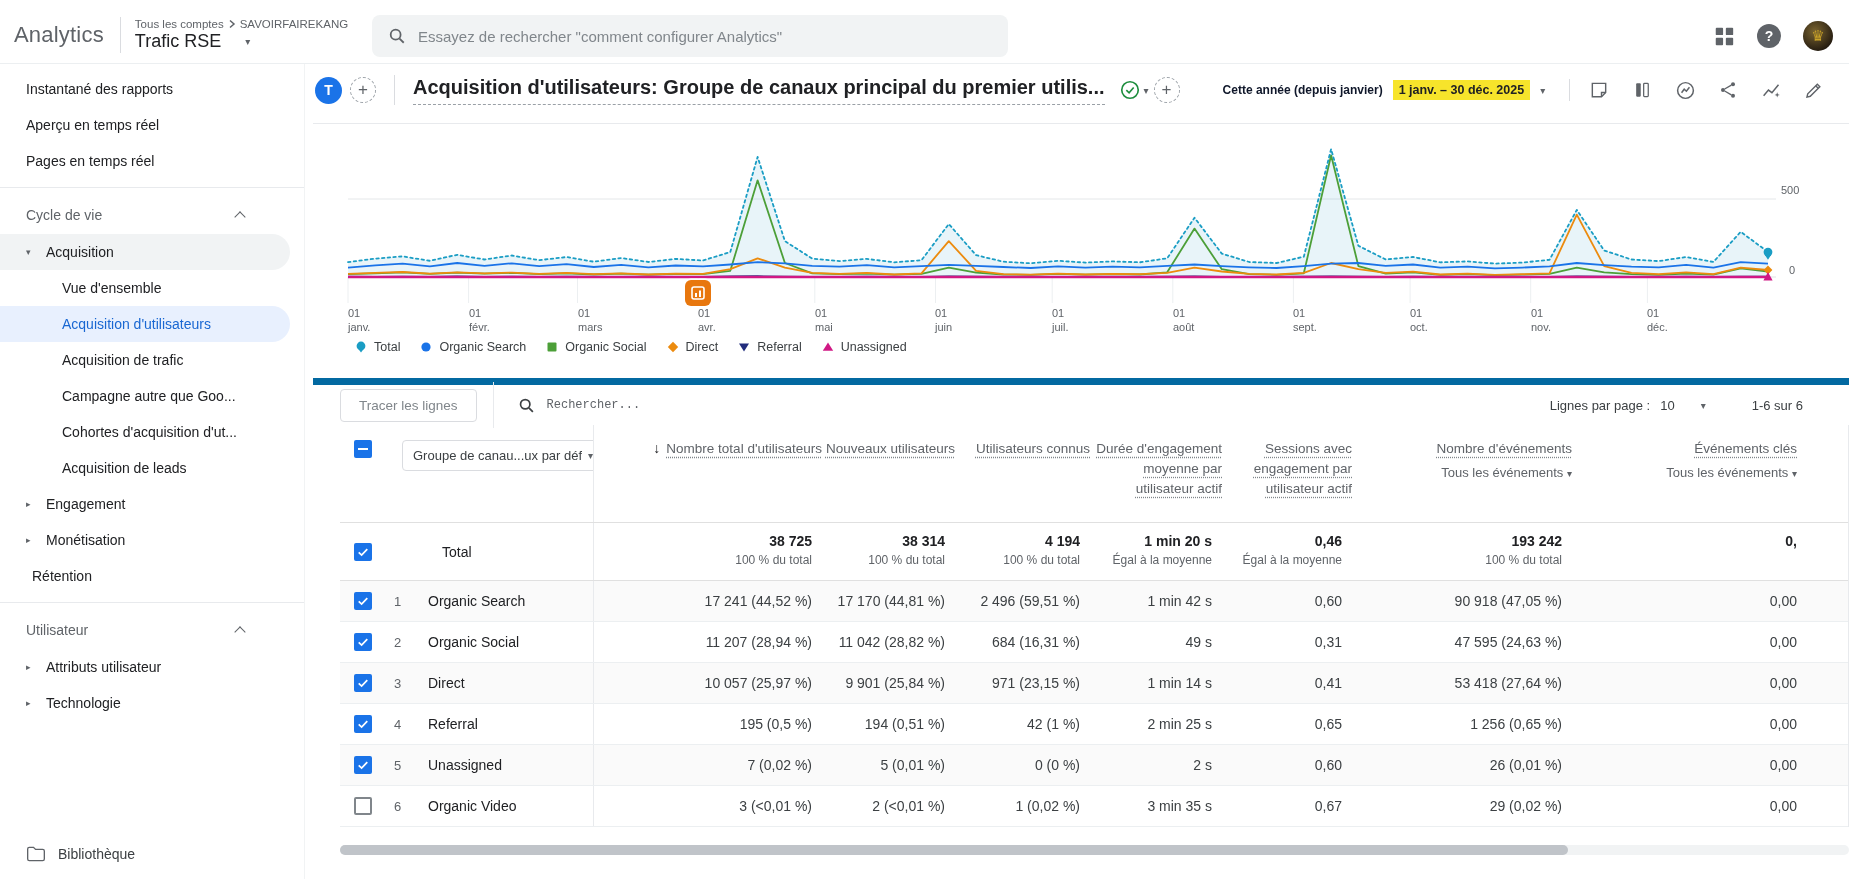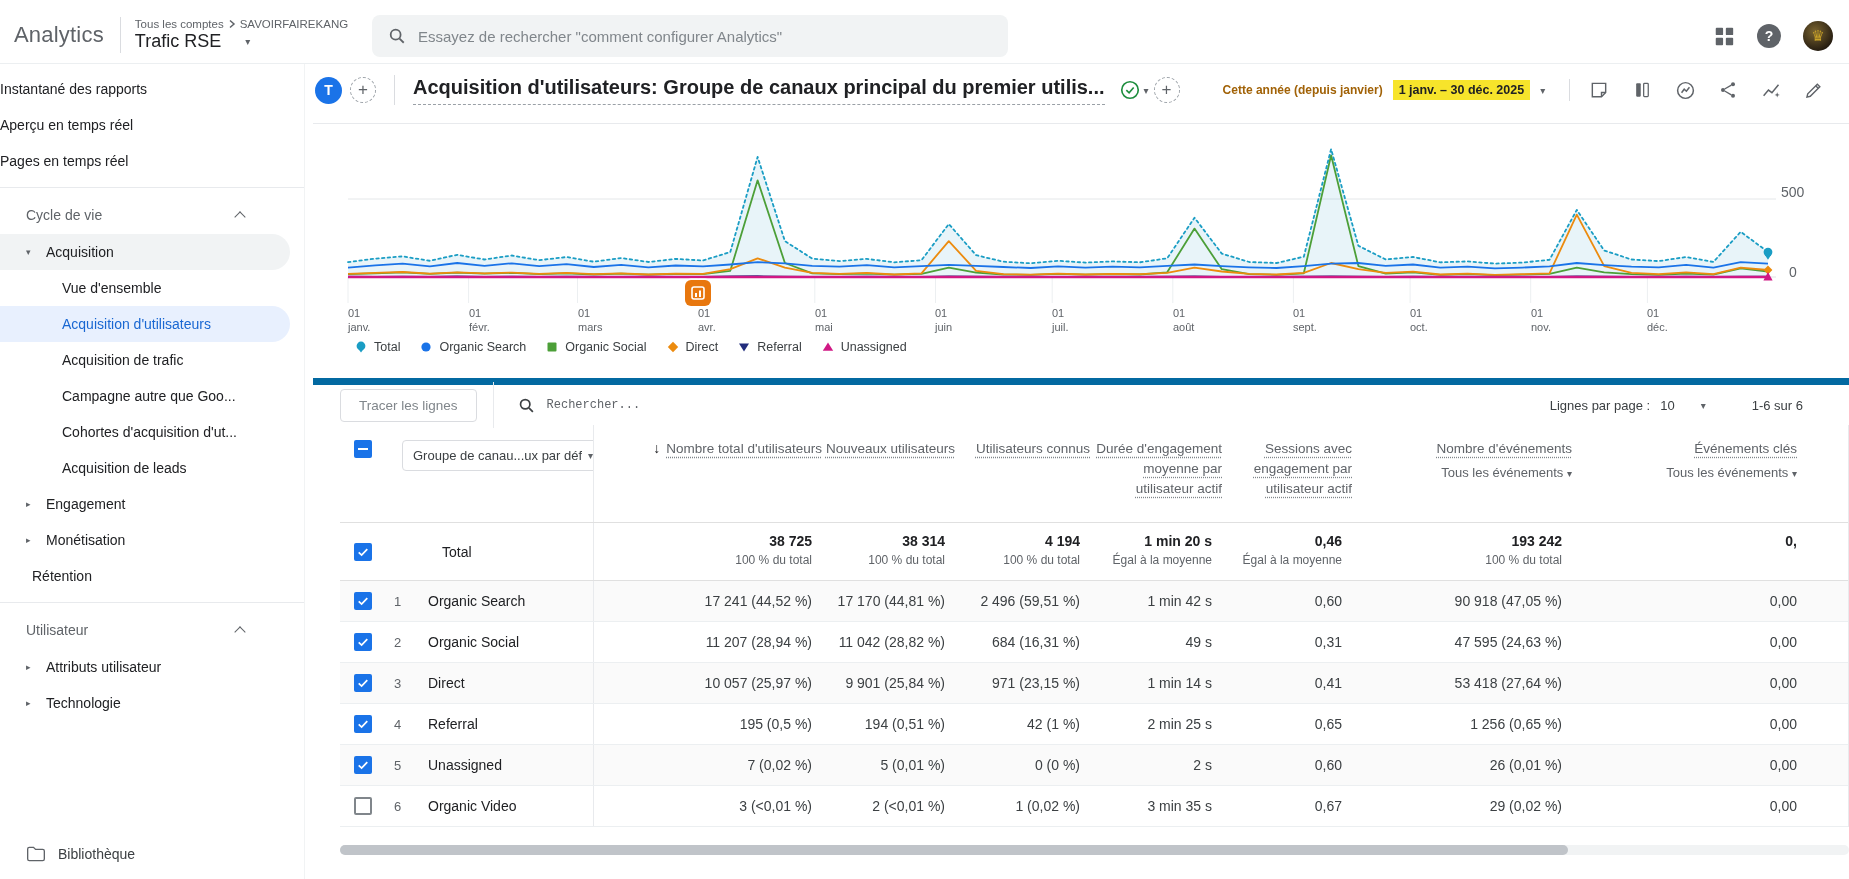--- a/index.html
+++ b/index.html
@@ -26,21 +26,21 @@
     font-weight:bold; display:flex; align-items:center; justify-content:center; }
   .avatar { width:30px; height:30px; border-radius:50%;
     background:radial-gradient(circle at 40% 35%, #7a6430, #241b10 75%);
     display:flex; align-items:center; justify-content:center; color:#c9a227; font-size:15px; }
 
   
   .sidebar { position:absolute; top:57px; left:0; width:305px; height:822px; background:#fff;
     border-right:1px solid #f1f3f4; padding-top:14px; }
   .side-item, .side-parent, .side-sub { height:36px; display:flex; align-items:center;
     font-size:14px; color:#202124; cursor:pointer; position:relative; }
-  .side-item { }
+  .side-item { padding-left:26px; }
   .side-parent { padding-left:26px; gap:10px; }
   .side-parent .tri { font-size:9px; color:#5f6368; width:10px; }
   .side-parent.expanded { background:#f1f3f4; border-radius:0 20px 20px 0; margin-right:14px; }
   .side-sub { padding-left:62px; margin-right:14px; }
   .side-sub.selected { background:#e8f0fe; color:#1967d2; border-radius:0 20px 20px 0; }
   .side-plain { padding-left:32px; }
   .side-divider { height:1px; background:#e8eaed; margin:8px 0 8px 0; }
   .side-header { height:38px; display:flex; align-items:center; justify-content:space-between;
     padding:0 60px 0 26px; font-size:14px; color:#5f6368; }
   .chev-up { width:8px; height:8px; border-right:1.6px solid #5f6368; border-bottom:1.6px solid #5f6368;
@@ -55,30 +55,30 @@
     align-items:center; padding:0 26px 0 10px; }
   .t-circle { width:27px; height:27px; border-radius:50%; background:#1a73e8; color:#fff; font-size:14px;
     font-weight:bold; display:flex; align-items:center; justify-content:center; flex:0 0 auto;}
   .dash-circle { width:26px; height:26px; border-radius:50%; border:1px dashed #9aa0a6; color:#5f6368;
     font-size:17px; display:flex; align-items:center; justify-content:center; margin-left:8px; flex:0 0 auto;}
   .rh-divider { width:1px; height:30px; background:#dadce0; margin:0 18px; flex:0 0 auto;}
   .report-title { font-size:20px; color:#202124; border-bottom:1px dashed #9aa0a6; padding-bottom:5px;
     white-space:nowrap; }
   .rh-check { display:flex; align-items:center; gap:3px; margin-left:14px; flex:0 0 auto;}
   .rh-right { margin-left:auto; display:flex; align-items:center; gap:10px; flex:0 0 auto;}
-  .date-label { font-size:12px; font-weight:bold; color:#a16207;margin-left:43px; }
+  .date-label { font-size:12px; font-weight:bold; color:#0f172a;margin-left:43px; }
   .date-range { font-size:12.5px; font-weight:bold; color:#202124; background:#f7e42b; padding:3px 6px; }
   .rh-icons { display:flex; align-items:center; gap:21px; margin-left:14px; padding-left:18px;
     border-left:1px solid #dadce0; }
   .icon-btn { width:22px; height:22px; display:flex; align-items:center; justify-content:center; cursor:pointer;}
 
   
   .chart-area { position:absolute; top:66px; left:8px; width:1536px; height:255px; border-top:1px solid #e8eaed; }
   #chart-svg { position:absolute; top:10px; left:0; }
-  .ylab { position:absolute; font-size:14px; color:#5f6368; }
+  .ylab { position:absolute; font-size:11px; color:#5f6368; }
   .axis-label { position:absolute; font-size:11px; color:#5f6368; line-height:14px; white-space:pre; }
   .annotation-badge { position:absolute; width:26px; height:26px; border-radius:6px; background:#e8770e;
     display:flex; align-items:center; justify-content:center; box-shadow:0 0 0 1.5px #fff; cursor:pointer;}
   .legend { position:absolute; left:42px; top:216px; display:flex; align-items:center; gap:20px; }
   .legend-item { display:flex; align-items:center; gap:7px; font-size:12.5px; color:#3c4043; }
 
   
   .table-controls { position:absolute; top:321px; left:8px; width:1536px; height:47px; border-top:7px solid #0369a1;
     display:flex; align-items:center; padding-left:27px; }
   .plot-rows-btn { border:1px solid #dadce0; border-radius:4px; color:#80868b; font-size:13.5px;

